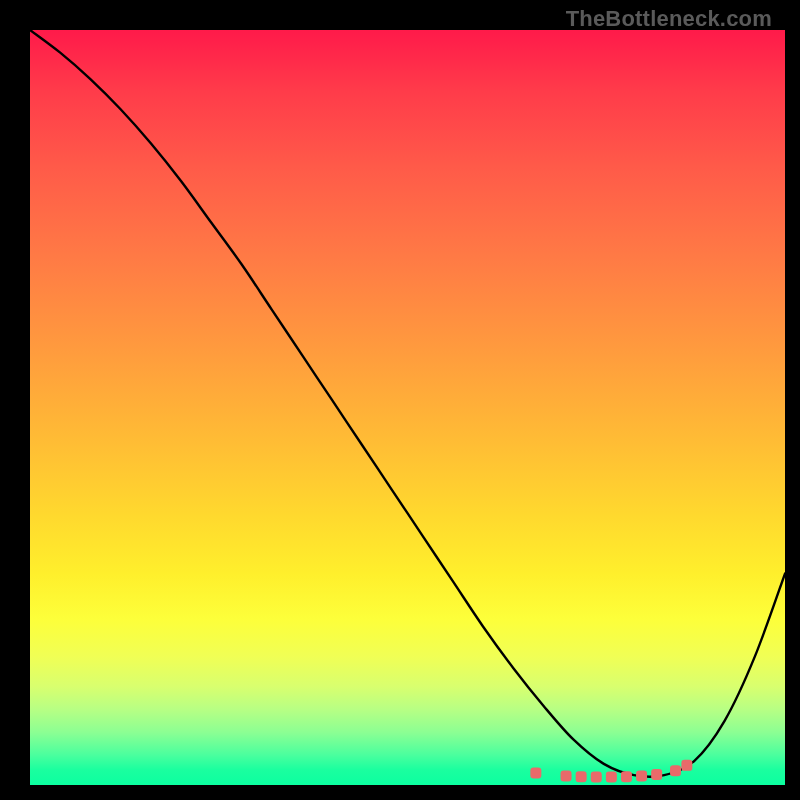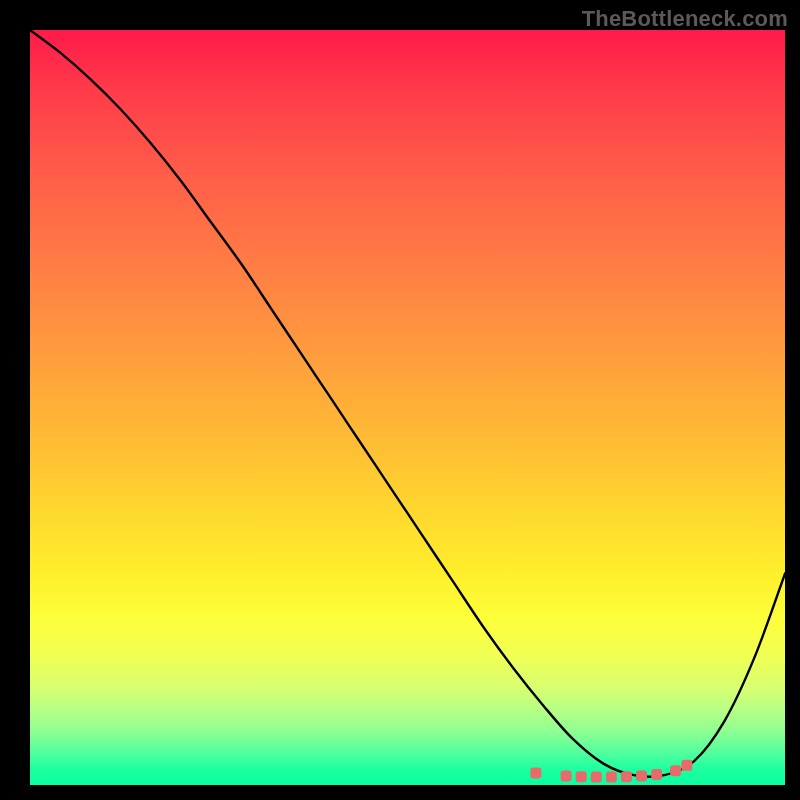--- a/index.html
+++ b/index.html
@@ -1,21 +1,21 @@
 <!DOCTYPE html>
 <html><head>
 <meta charset="utf-8">
 <style>
   * { margin: 0; padding: 0; box-sizing: border-box; }
   html, body { width: 800px; height: 800px; overflow: hidden; background: #000; }
   .container { position: relative; width: 800px; height: 800px; background: #000; }
   .watermark {
     position: absolute;
     top: 6px;
-    right: 12px;
+    right: 28px;
     font-family: Arial, Helvetica, sans-serif;
     font-size: 22px;
     font-weight: 600;
     color: #5a5a5a;
     letter-spacing: 0.2px;
     z-index: 10;
   }
   .plot-area {
     position: absolute;
     left: 30px;

